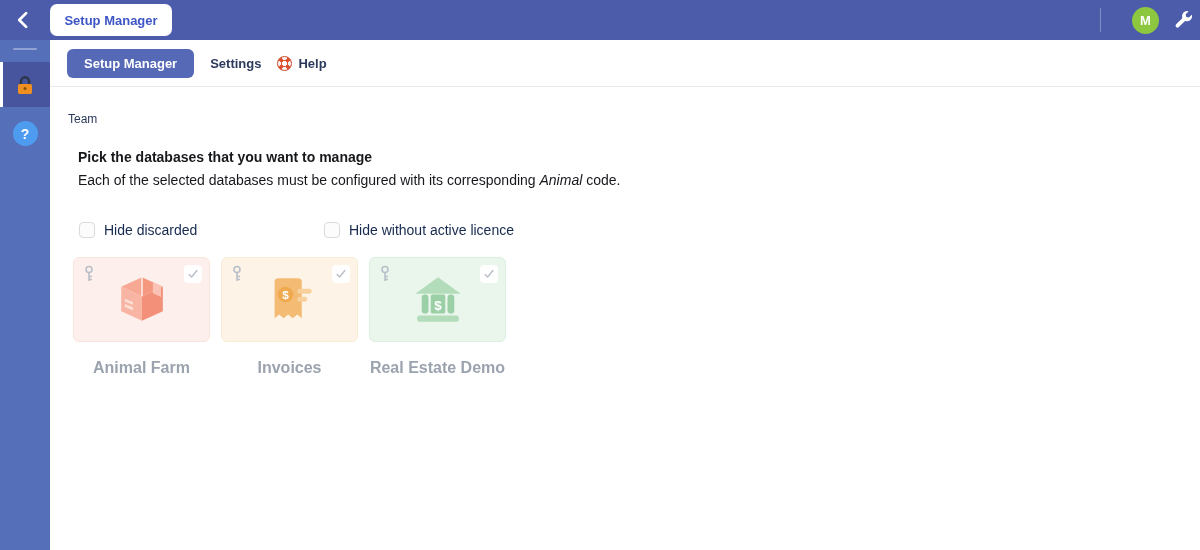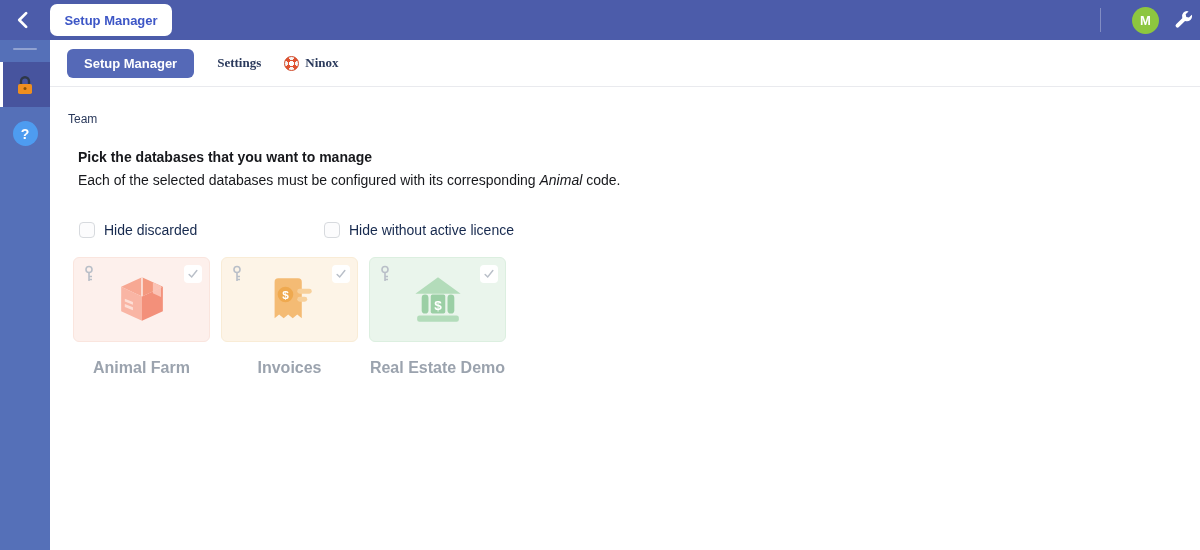--- a/index.html
+++ b/index.html
@@ -39,21 +39,21 @@
                  cursor:pointer; }
 
   
   .tabbar { position:absolute; left:50px; top:40px; width:1150px; height:47px;
             background:#fff; border-bottom:1px solid #e9eaee; display:flex;
             align-items:center; padding-left:17px; }
   .tab { font-size:13px; font-weight:bold; color:#2b3a5c; cursor:pointer;
          display:flex; align-items:center; gap:6px; }
   .tab.active { background:#5569b7; color:#fff; border-radius:6px;
                 padding:7px 17px; }
-  .tab + .tab { margin-left:23px;font-family:Liberation Serif, serif; }
+  .tab + .tab { margin-left:16px; }
   .lifebuoy { width:15px; height:15px; border-radius:50%; border:1px solid #cf4a2a;
     background:
       radial-gradient(circle at 50% 50%, #fff 0 2.7px, #e0512f 2.7px 3.8px, rgba(0,0,0,0) 3.8px),
       conic-gradient(from 22deg, #e0512f 0 46deg, #f4f4f4 46deg 90deg, #e0512f 90deg 136deg,
         #f4f4f4 136deg 180deg, #e0512f 180deg 226deg, #f4f4f4 226deg 270deg,
         #e0512f 270deg 316deg, #f4f4f4 316deg 360deg); }
 
   
   .main { position:absolute; left:48px; top:87px; width:1150px; height:463px;
           background:#fff; padding:25px 0 0 20px; }
@@ -126,21 +126,21 @@
   <div class="help-circle">
     <span>?</span>
   </div>
 </div>
 
 <div class="tabbar">
   <div class="tab active">Setup Manager</div>
   <div class="tab">Settings</div>
   <div class="tab">
     <span class="lifebuoy"></span>
-    <span>Ninox</span>
+    <span>Help</span>
   </div>
 </div>
 
 <div class="main">
 
   <div class="team-label">Team</div>
 
 
   <div class="desc">
     <p class="head">Pick the databases that you want to manage</p>

